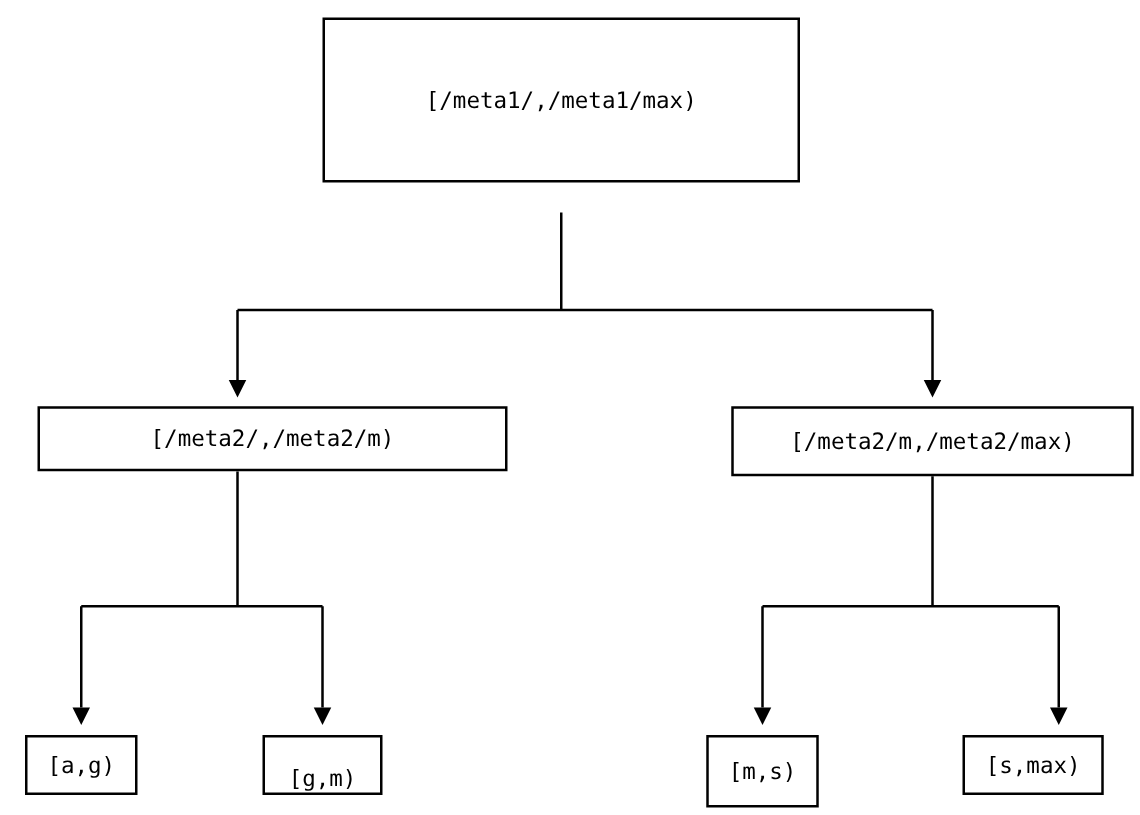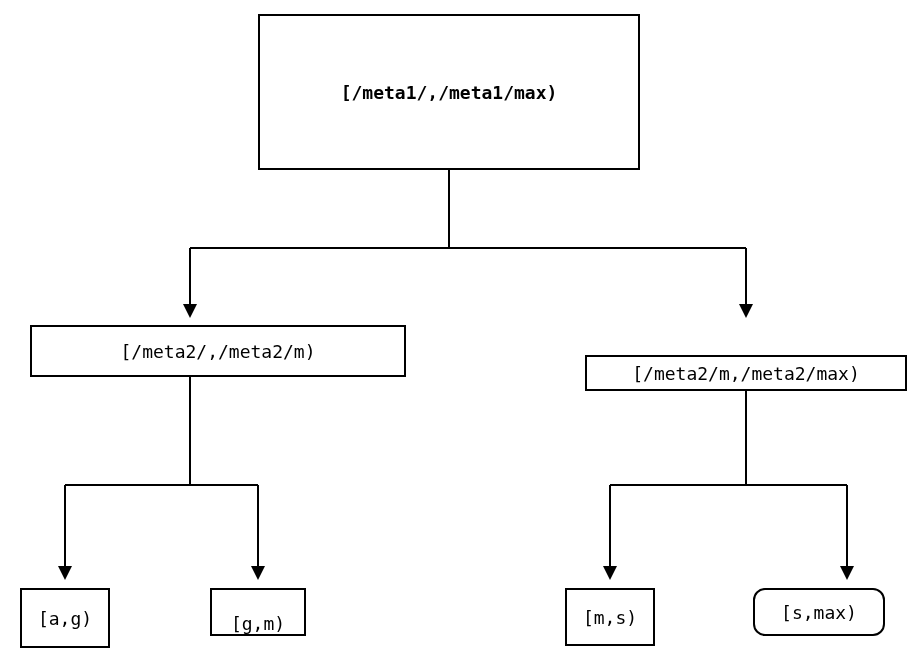--- a/index.html
+++ b/index.html
@@ -27,27 +27,27 @@
       border: 2px solid #000000;
       background: #ffffff;
       display: flex;
       align-items: center;
       justify-content: center;
       font-family: "DejaVu Sans Mono", monospace;
       font-size: 18px;
       color: #000000;
       white-space: nowrap;
     }
-    .node-root   { left: 258px; top: 14px;  width: 382px; height: 156px; font-weight: bold; }
+    .node-root   { left: 258px; top: 14px;  width: 382px; height: 132px; }
     .node-l2-left  { left: 30px;  top: 325px; width: 376px; height: 52px; }
-    .node-l2-right { left: 585px; top: 325px; width: 322px; height: 36px; margin-top: 30px; }
-    .leaf-ag   { left: 20px;  top: 588px; width: 90px;  height: 60px; }
+    .node-l2-right { left: 585px; top: 325px; width: 322px; height: 56px; }
+    .leaf-ag   { left: 20px;  top: 588px; width: 90px;  height: 48px; }
     .leaf-gm   { left: 210px; top: 588px; width: 96px;  height: 48px; align-items: flex-end; }
     .leaf-ms   { left: 565px; top: 588px; width: 90px;  height: 58px; }
-    .leaf-smax { left: 753px; top: 588px; width: 132px; height: 48px; border-radius: 12px; }
+    .leaf-smax { left: 770px; top: 588px; width: 113px; height: 48px; }
   </style>
 </head>
 <body>
 
 <div class="canvas">
 
   <svg class="connectors" viewBox="0 0 912 652" xmlns="http://www.w3.org/2000/svg">
 
     <path d="M449 170 V248 M190 248 H746 M190 248 V304 M746 248 V304" stroke="#000000" stroke-width="2" fill="none"></path>
 

